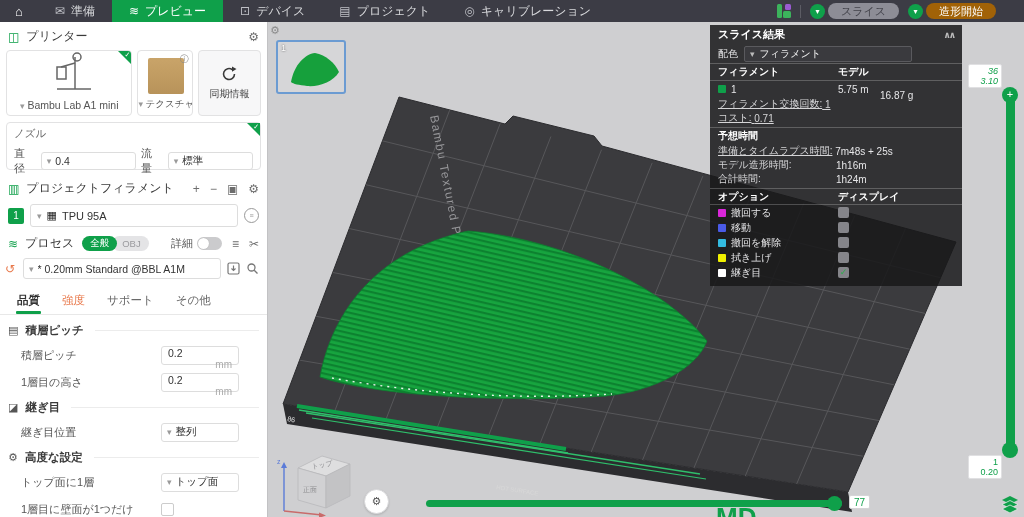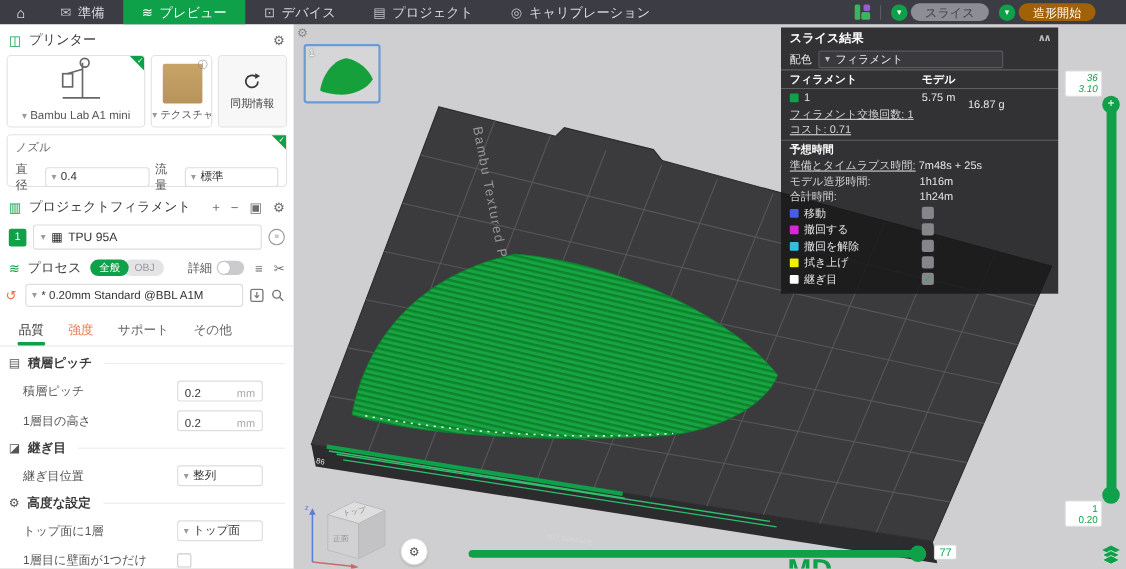--- a/index.html
+++ b/index.html
@@ -60,30 +60,30 @@
   .scope-pill.o{background:#e4e4e6;color:#9a9a9e;margin-left:-5px;padding-left:10px;}
   .adv-lb{margin-left:auto;color:#555;font-size:11px;}
   .toggle{width:25px;height:13px;border-radius:7px;background:#cbcbcd;position:relative;margin-left:4px;}
   .toggle i{position:absolute;left:1px;top:1px;width:11px;height:11px;border-radius:50%;background:#fff;box-shadow:0 0 1px #999;}
   .presetrow{display:flex;align-items:center;gap:6px;padding:4px 8px 2px 5px;}
   .reset-ic{color:#e8784a;font-size:12px;width:12px;}
   .preset-select{flex:1;display:flex;align-items:center;gap:4px;border:1px solid #ddd;border-radius:3px;height:21px;padding:0 5px;color:#333;font-size:10.5px;background:#fff;}
   .mini-svg{flex:none;}
   .ptabs{display:flex;padding:7px 6px 0;border-bottom:1px solid #e8e8e8;margin-top:2px;}
   .ptab{padding:3px 11px 6px;font-size:11.5px;color:#666;position:relative;}
-  .ptab.active{color:#333;font-weight:normal;}
+  .ptab.active{color:#333;font-weight:bold;}
   .ptab.active::after{content:"";position:absolute;left:10px;right:10px;bottom:0;height:3px;background:#0fa04a;border-radius:1px;}
   .ptab.modified{color:#e8784a;}
   .sec{padding:8px 8px 0;}
   .sec-h{display:flex;align-items:center;gap:7px;font-weight:bold;font-size:11.5px;color:#3a3a3a;}
   .sec-h .ic{color:#555;font-size:11px;font-weight:normal;}
   .sec-h::after{content:"";flex:1;height:1px;background:#ececec;margin-left:4px;}
   .srow{display:flex;align-items:center;margin:7px 0 0 13px;height:20px;}
   .srow .lbl{width:140px;color:#555;}
-  .val-box{width:78px;height:19px;border:1px solid #ddd;border-radius:3px;display:flex;align-items:flex-end;padding:0 6px;font-size:10.5px;color:#333;background:#fff;}
+  .val-box{width:78px;height:19px;border:1px solid #ddd;border-radius:3px;display:flex;align-items:flex-start;padding:0 6px;font-size:10.5px;color:#333;background:#fff;flex-direction:column;}
   .val-box .unit{margin-left:auto;color:#aaa;font-size:10px;}
   .sel-box{width:78px;height:19px;border:1px solid #ddd;border-radius:3px;display:flex;align-items:center;gap:4px;padding:0 5px;font-size:10.5px;color:#333;background:#fff;}
   .cbox{width:13px;height:13px;border:1px solid #ccc;border-radius:2px;background:#fff;}
 
   
   .vp-svg{position:absolute;left:268px;top:22px;z-index:1;}
   .vp-gear{position:absolute;left:270px;top:24px;color:#8a8a8a;font-size:11px;z-index:5;}
   .thumb{position:absolute;left:276px;top:40px;width:70px;height:54px;border:2px solid #6b9bd2;border-radius:3px;background:#d6d6d8;z-index:5;}
   .thumb .num{position:absolute;left:3px;top:1px;color:#fff;font-size:9px;text-shadow:0 0 2px #444;z-index:2;}
 
@@ -439,29 +439,33 @@
     <span>7m48s + 25s</span>
   </div>
   <div class="pn-row" style="height:14px;">
     <span class="tl">モデル造形時間:</span>
     <span>1h16m</span>
   </div>
   <div class="pn-row" style="height:14px;">
     <span class="tl">合計時間:</span>
     <span>1h24m</span>
   </div>
-
+  <div class="pn-row pn-oph" style="position:relative;">
+    <span>オプション</span>
+    <span class="c2">ディスプレイ</span>
+  </div>
+
+  <div class="pn-row" style="position:relative;height:15px;">
+    <span class="sw" style="background-color: rgb(217, 38, 217);"></span>
+    <span>撤回する</span>
+    <span class="opt-cb"></span>
+  </div>
   <div class="pn-row" style="position:relative;height:15px;">
     <span class="sw" style="background-color: rgb(74, 91, 232);"></span>
     <span>移動</span>
-    <span class="opt-cb"></span>
-  </div>
-  <div class="pn-row" style="position:relative;height:15px;">
-    <span class="sw" style="background-color: rgb(217, 38, 217);"></span>
-    <span>撤回する</span>
     <span class="opt-cb"></span>
   </div>
   <div class="pn-row" style="position:relative;height:15px;">
     <span class="sw" style="background-color: rgb(51, 187, 224);"></span>
     <span>撤回を解除</span>
     <span class="opt-cb"></span>
   </div>
   <div class="pn-row" style="position:relative;height:15px;">
     <span class="sw" style="background-color: rgb(240, 240, 0);"></span>
     <span>拭き上げ</span>

